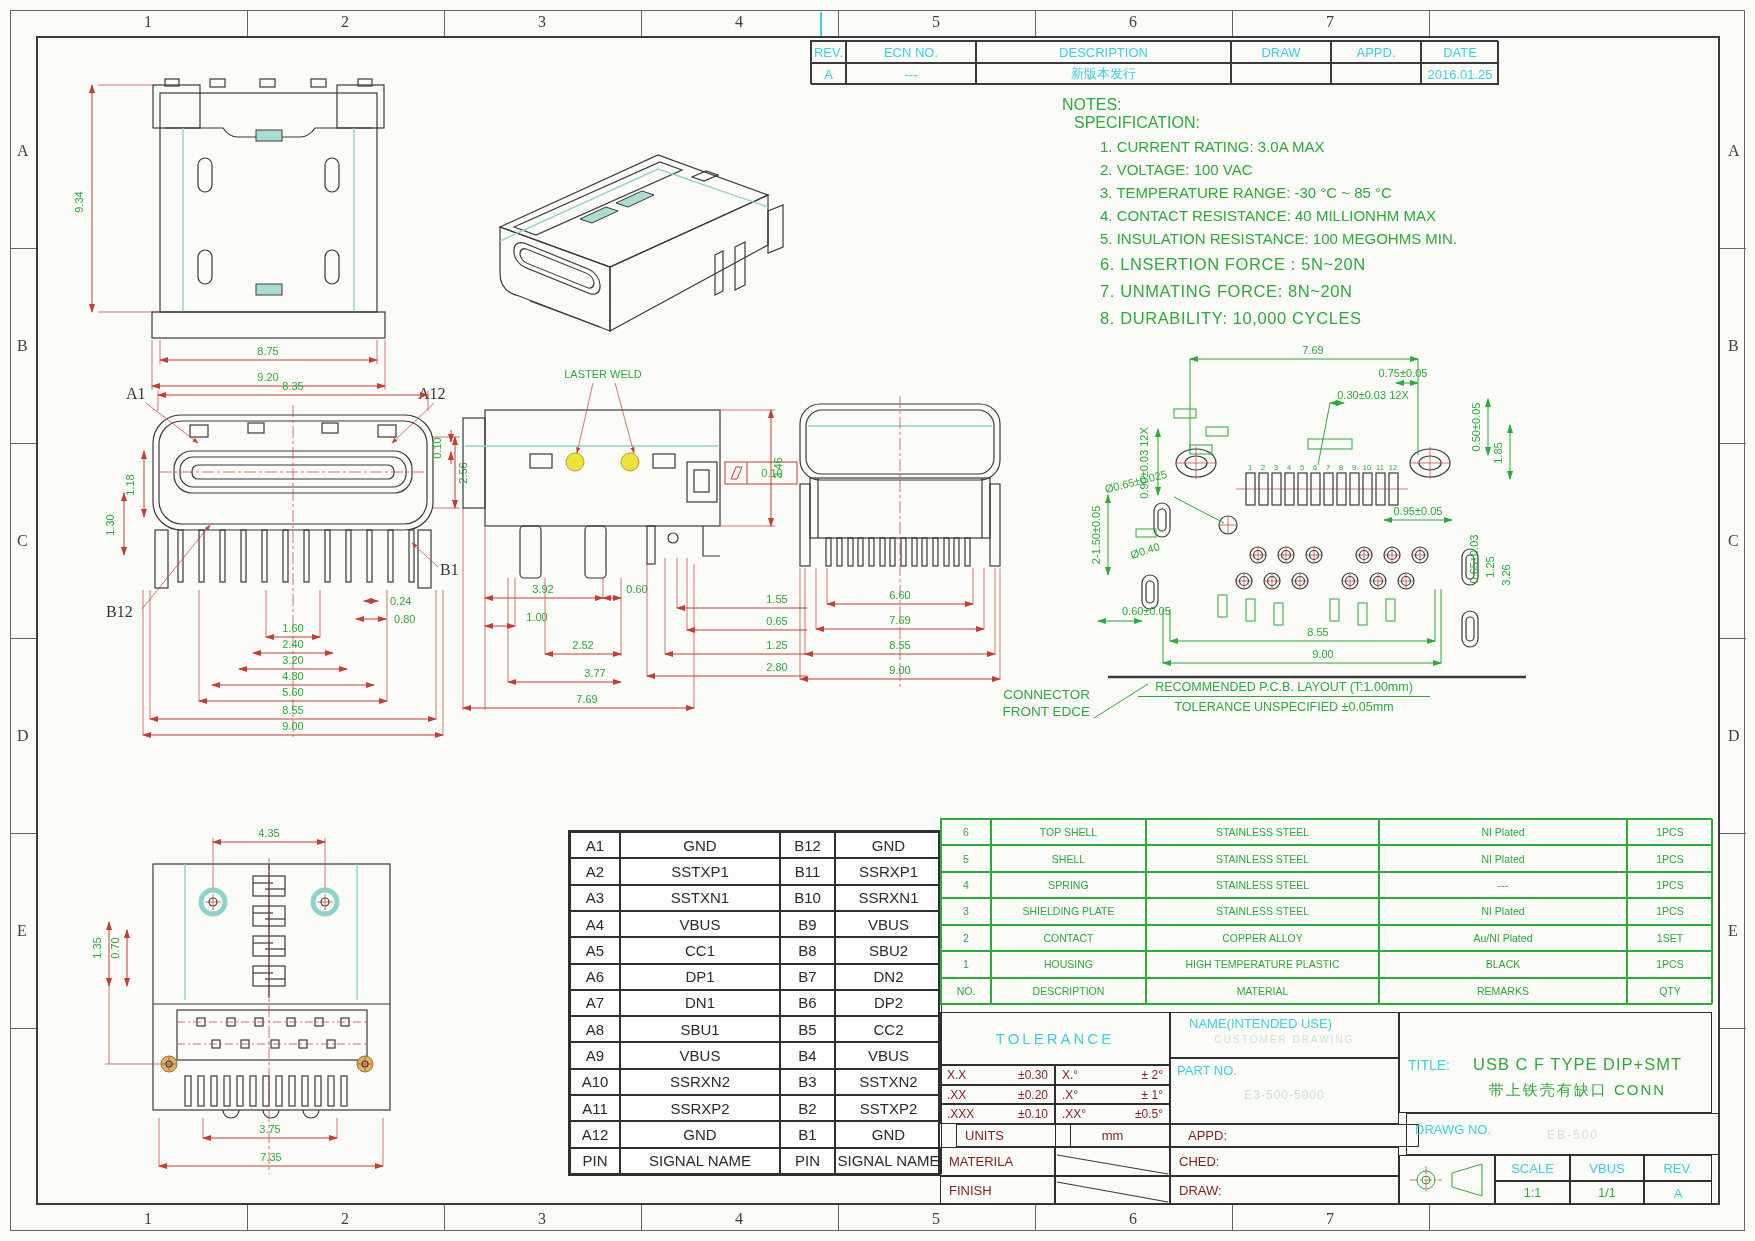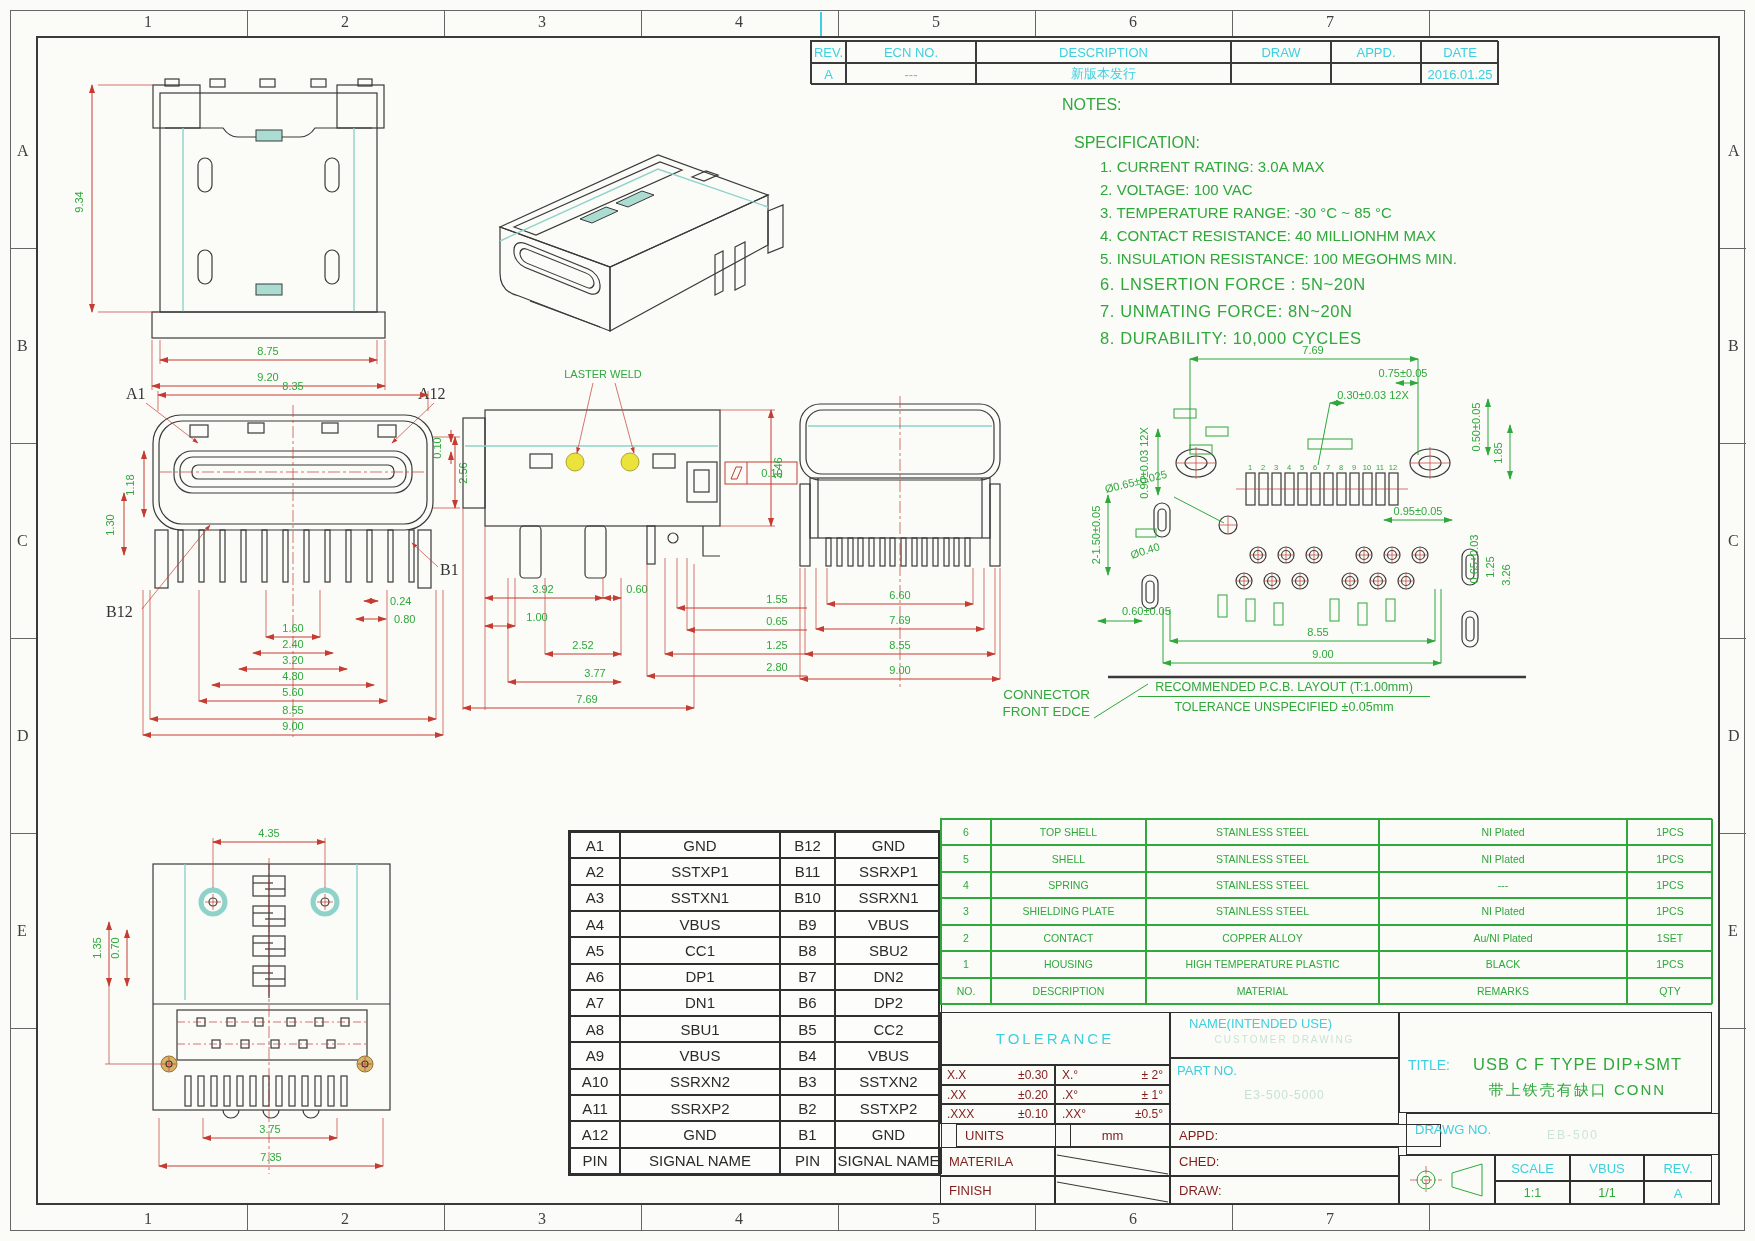--- a/index.html
+++ b/index.html
@@ -11,21 +11,21 @@
 .zone{position:absolute;color:#3f3f3f;font-size:16px;font-family:"Liberation Serif",serif}
 .tickv{position:absolute;width:1px;background:#666}
 .tickh{position:absolute;height:1px;background:#666}
 .grn{color:#2fa83c}.cyn{color:#3ecfe0}.fade{color:#b9dcc6}
 
 .rev{left:810px;top:40px;width:688px;height:44px;display:grid;grid-template-columns:35px 130px 255px 100px 90px 78px;grid-template-rows:22px 22px;border:1px solid #3a3a3a;background:transparent}
 .rev>div{border:1px solid #3a3a3a;display:flex;align-items:center;justify-content:center;font-size:13px;color:#3ecfe0;white-space:nowrap;overflow:hidden}
 
 .notes{left:1062px;top:96px;width:470px}
 .notes .t1{font-size:16px;color:#2fa83c}
-.notes .t2{font-size:16px;color:#2fa83c;margin-left:12px;margin-top:20px}
+.notes .t2{font-size:16px;color:#2fa83c;margin-left:12px;margin-top:0}
 .notes .it{font-size:15px;color:#2fa83c;margin-left:38px;margin-top:6px;white-space:nowrap}
 .notes .it:nth-child(n+8){font-size:16.5px;letter-spacing:.6px;margin-top:8px}
 
 .pint{left:568px;top:830px;width:372px;height:346px;display:grid;grid-template-columns:50px 160px 55px 107px;grid-template-rows:repeat(13,1fr);border:2px solid #2f2f2f;background:#fdfdfb}
 .pint>div{border:.8px solid #2f2f2f;display:flex;align-items:center;justify-content:center;font-size:15px;color:#2b2b2b;white-space:nowrap}
 
 .bom{left:940px;top:818px;width:772px;height:187px;display:grid;grid-template-columns:50px 155px 233px 248px 86px;grid-template-rows:repeat(7,1fr);border:1.5px solid #2fa83c}
 .bom>div{border:.8px solid #2fa83c;display:flex;align-items:center;justify-content:center;font-size:10.5px;color:#2fa83c;white-space:nowrap;overflow:hidden}
 
 .tb{left:940px;top:1012px;width:772px;height:193px}
@@ -789,21 +789,21 @@
       <line x1="2" y1="35" x2="113" y2="55" class="sd" stroke-width="1"></line>
     </svg>
     <div class="tbc" style="left:230px;top:0;width:229px;height:46px;padding:3px 18px">
       <div class="cyn" style="font-size:13px">NAME(INTENDED USE)</div>
       <div class="fade" style="font-size:10px;letter-spacing:2px;text-align:center;margin-top:3px;opacity:.75">CUSTOMER DRAWING</div>
     </div>
     <div class="tbc" style="left:230px;top:46px;width:229px;height:66px;padding:4px 6px">
       <div class="cyn" style="font-size:13px">PART NO.</div>
       <div class="fade" style="font-size:12px;letter-spacing:1px;text-align:center;margin-top:10px;opacity:.8">E3-500-5000</div>
     </div>
-    <div class="tbc lbl" style="left:230px;top:112px;width:271px;height:23px;display:flex;align-items:center;padding-left:8px">
+    <div class="tbc lbl" style="left:230px;top:112px;width:249px;height:23px;display:flex;align-items:center;padding-left:17px">
         <span>APPD:</span>
       </div>
     <div class="tbc lbl" style="left:230px;top:135px;width:229px;height:29px;display:flex;align-items:center;padding-left:8px">
         <span>CHED:</span>
       </div>
     <div class="tbc lbl" style="left:230px;top:164px;width:229px;height:29px;display:flex;align-items:center;padding-left:8px">
         <span>DRAW:</span>
       </div>
     <div class="tbc" style="left:459px;top:0;width:313px;height:101px">
       <span class="cyn" style="position:absolute;left:8px;top:44px;font-size:14px">TITLE:</span>

